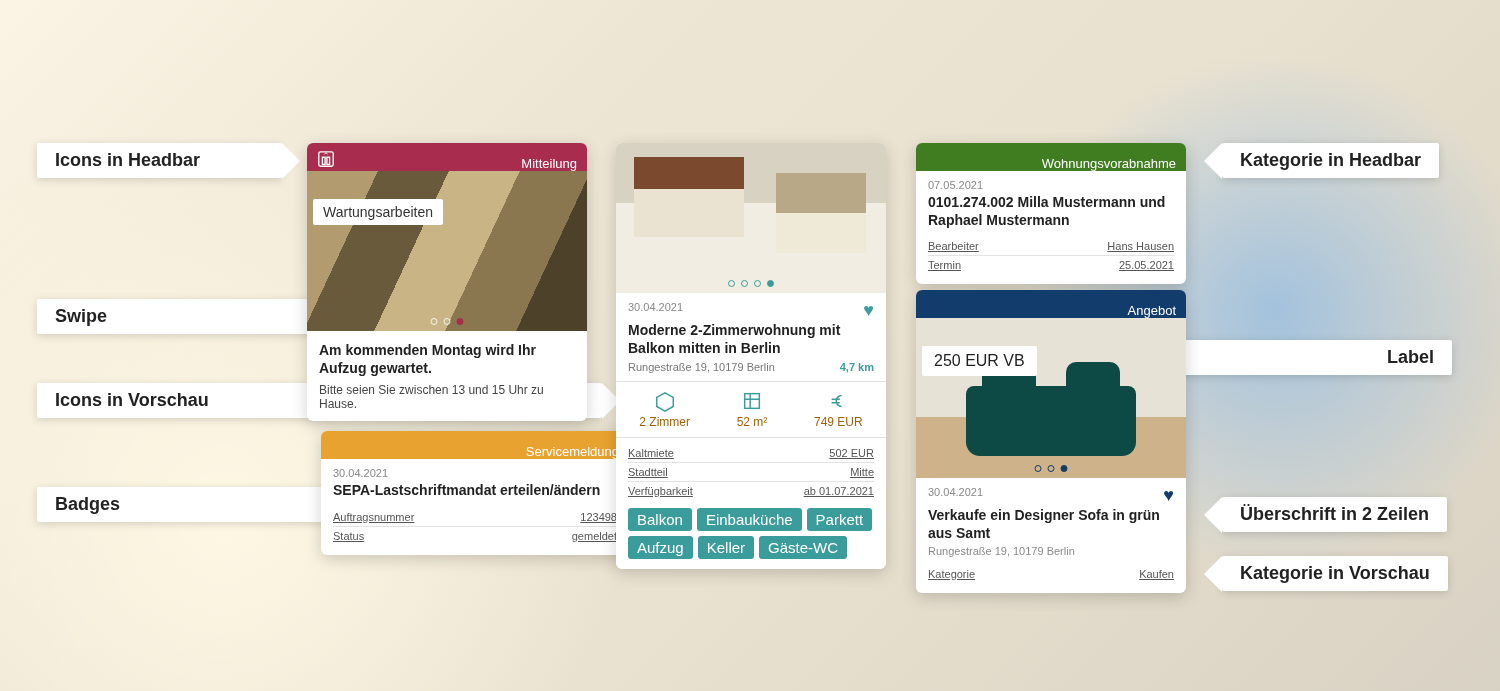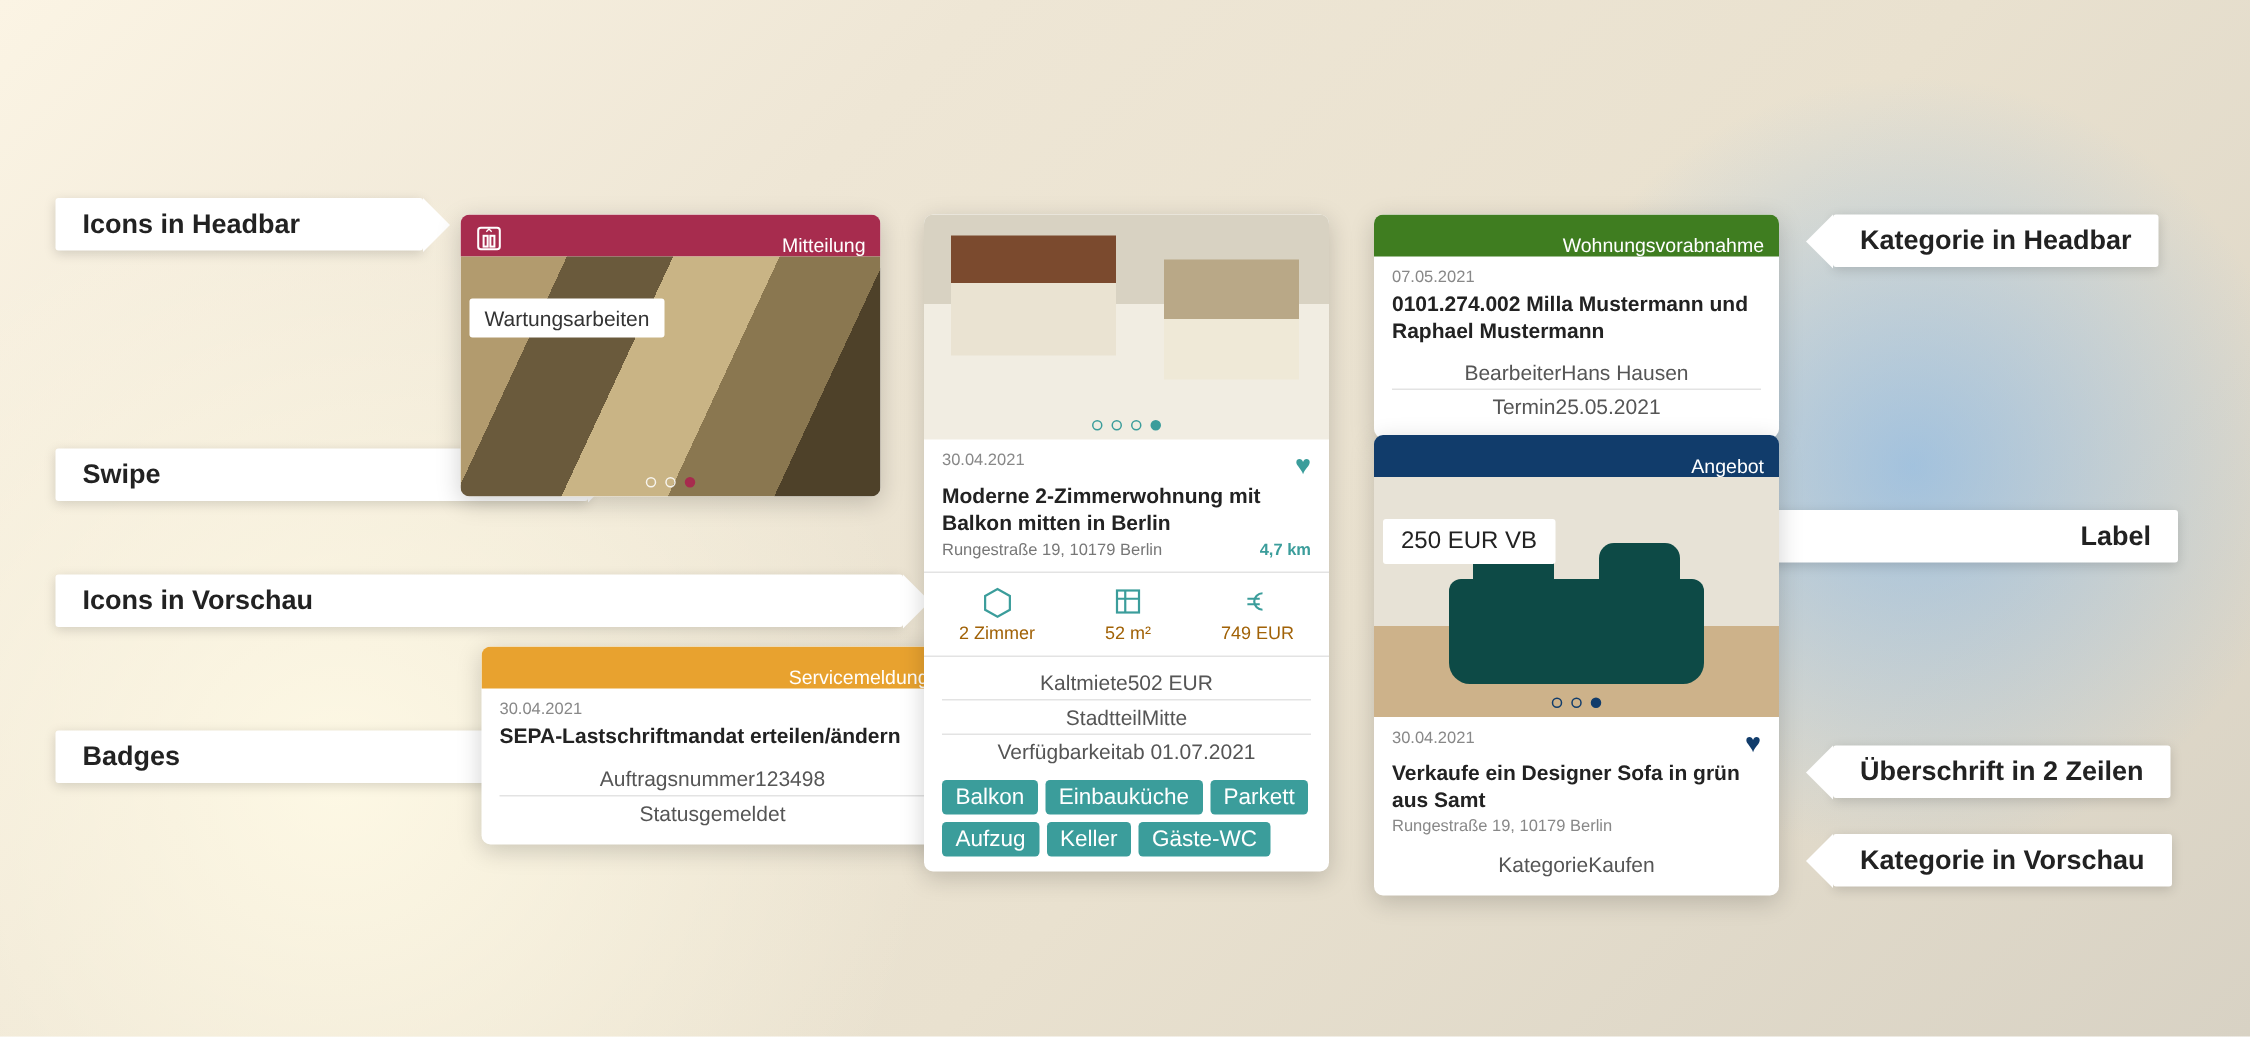--- a/index.html
+++ b/index.html
@@ -57,24 +57,24 @@
     justify-content: space-between;
     padding: 0 10px;
     height: 28px;
     color: #fff;
     font-size: 13px;
   }
   .card .body { padding: 8px 12px 10px; }
   .muted { color: #888; font-size: 11px; }
   .title { font-weight: 700; font-size: 14px; color: #222; margin-top: 3px; line-height: 1.25; }
   .rowline {
-    display: flex; justify-content: center;
+    display: flex; justify-content: space-between;
     border-bottom: 1px solid #e3e3e3;
     padding: 3px 0;
-    font-size: 14px; color: #555;
+    font-size: 11px; color: #555; text-decoration: underline;
   }
   .rowline:last-child { border-bottom: none; }
   .badges { display: flex; flex-wrap: wrap; gap: 5px; margin-top: 8px; }
   .badge {
     background: #3b9d9b; color: #fff;
     padding: 3px 9px; border-radius: 3px; font-size: 15px;
   }
 
   
   #c1 { left: 307px; top: 143px; width: 280px; }
@@ -151,21 +151,21 @@
 
   .toprow { display:flex; justify-content:space-between; align-items:flex-start; }
   .heart { font-size:18px; line-height:1; }
 
   .elev-icon { width:18px;height:18px; }
   .elev-icon rect { fill:none; stroke:#fff; stroke-width:1.5; }
 </style>
 </head>
 <body>
 
-<div class="ann left" style="left:37px; top:132px; width:245px">Icons in Headbar</div>
+<div class="ann left" style="left:37px; top:143px; width:245px">Icons in Headbar</div>
 <div class="ann left" style="left:37px; top:299px; width:355px">Swipe</div>
 <div class="ann left" style="left:37px; top:383px; width:565px">Icons in Vorschau</div>
 <div class="ann left" style="left:37px; top:487px; width:565px">Badges</div>
 
 <div class="ann right" style="left:1222px; top:143px;">Kategorie in Headbar</div>
 <div class="ann right" style="left:1052px; top:340px; width:400px; text-align:right">Label</div>
 <div class="ann right" style="left:1222px; top:497px;">Überschrift in 2 Zeilen</div>
 <div class="ann right" style="left:1222px; top:556px;">Kategorie in Vorschau</div>
 
 <div id="c1" class="card">
@@ -180,20 +180,24 @@
     </span>
     <span>Mitteilung</span>
   </div>
   <div class="img">
     <div class="imglabel">Wartungsarbeiten</div>
     <div class="dots">
       <span class="dot"></span>
       <span class="dot"></span>
       <span class="dot on"></span>
     </div>
+  </div>
+  <div class="body">
+    <div class="title">Am kommenden Montag wird Ihr Aufzug gewartet.</div>
+    <div style="margin-top:6px;font-size:12px;color:#444">Bitte seien Sie zwischen 13 und 15 Uhr zu Hause.</div>
   </div>
 </div>
 
 <div id="c2" class="card">
   <div class="headbar">
     <span></span>
     <span>Servicemeldung</span>
   </div>
   <div class="body">
     <div class="muted">30.04.2021</div>

